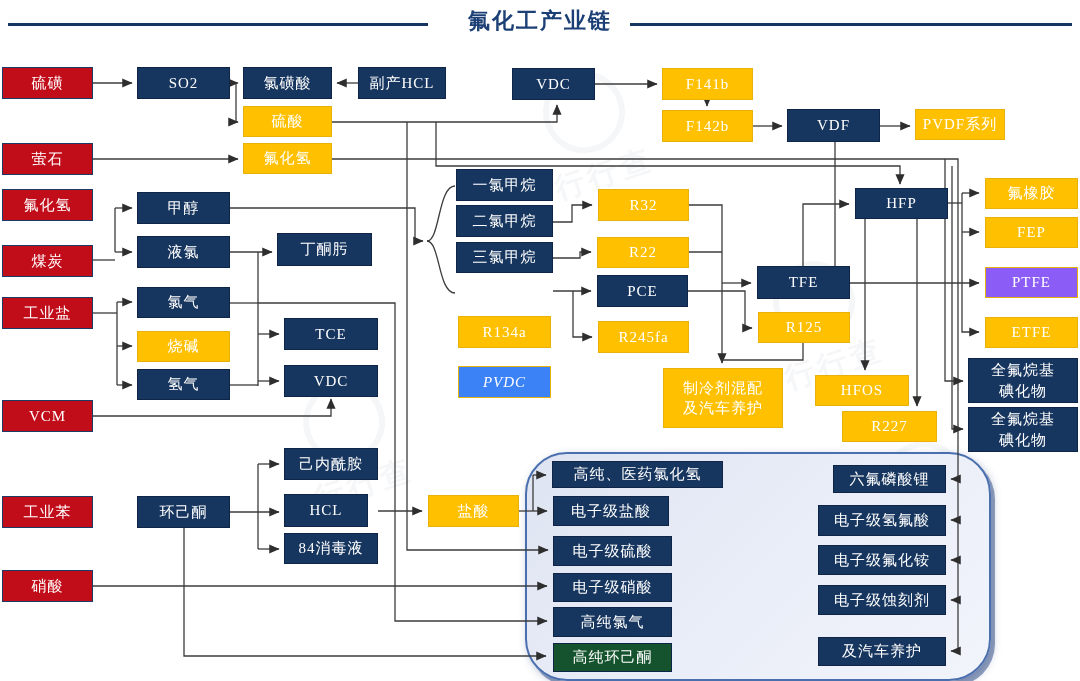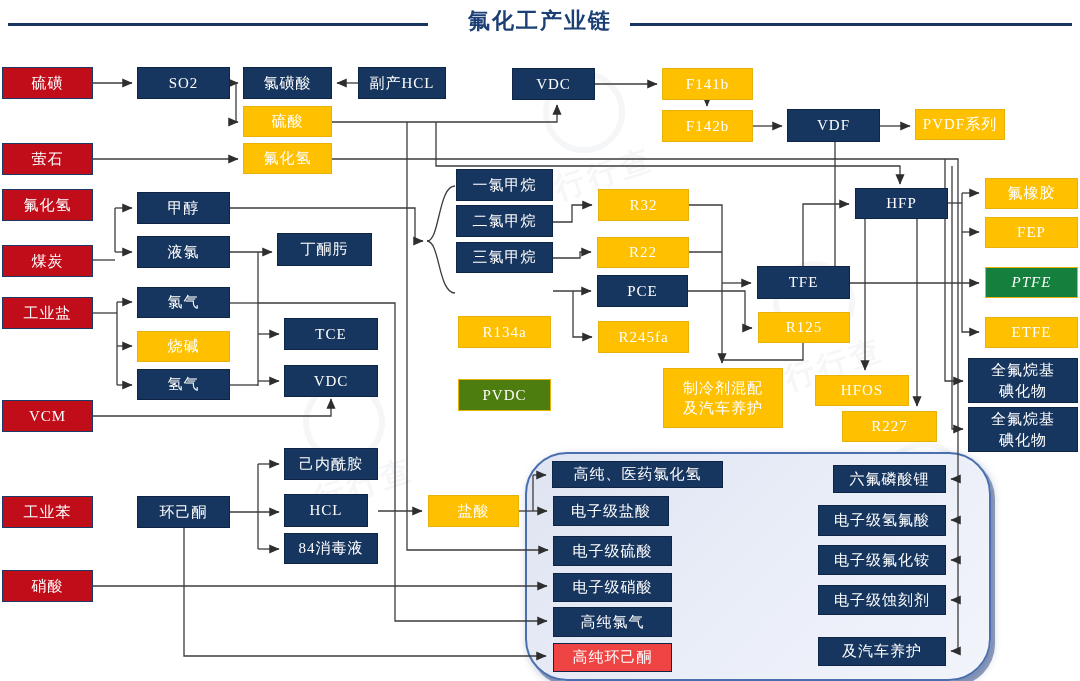--- a/index.html
+++ b/index.html
@@ -175,49 +175,49 @@
     <div class="node navy" style="left: 277px; top: 233px; width: 95px; height: 33px; background: rgb(23, 54, 95);">丁酮肟</div>
     <div class="node navy" style="left: 137px; top: 287px; width: 93px; height: 31px; background: rgb(23, 54, 95);">氯气</div>
     <div class="node yellow" style="left: 137px; top: 331px; width: 93px; height: 31px; background: rgb(255, 192, 0);">烧碱</div>
     <div class="node navy" style="left: 137px; top: 369px; width: 93px; height: 31px; background: rgb(23, 54, 95);">氢气</div>
     <div class="node navy" style="left: 284px; top: 318px; width: 94px; height: 32px; background: rgb(23, 54, 95); text-align: right;">TCE</div>
     <div class="node navy" style="left: 284px; top: 365px; width: 94px; height: 32px; background: rgb(23, 54, 95);">VDC</div>
     <div class="node navy" style="left: 456px; top: 169px; width: 97px; height: 32px; background: rgb(23, 54, 95);">一氯甲烷</div>
     <div class="node navy" style="left: 456px; top: 205px; width: 97px; height: 32px; background: rgb(23, 54, 95);">二氯甲烷</div>
     <div class="node navy" style="left: 456px; top: 242px; width: 97px; height: 31px; background: rgb(23, 54, 95);">三氯甲烷</div>
     <div class="node yellow" style="left: 458px; top: 316px; width: 93px; height: 32px; background: rgb(255, 192, 0);">R134a</div>
-    <div class="node yellow" style="left: 458px; top: 379px; width: 93px; height: 32px; background: #4d7c0f;">PVDC</div>
+    <div class="node yellow" style="left: 458px; top: 366px; width: 93px; height: 32px; background: #3b82f6; font-style: italic;">PVDC</div>
     <div class="node yellow" style="left: 598px; top: 189px; width: 91px; height: 32px; background: rgb(255, 192, 0);">R32</div>
     <div class="node yellow" style="left: 597px; top: 237px; width: 92px; height: 31px; background: rgb(255, 192, 0);">R22</div>
     <div class="node navy" style="left: 597px; top: 275px; width: 91px; height: 32px; background: rgb(23, 54, 95);">PCE</div>
     <div class="node yellow" style="left: 598px; top: 321px; width: 91px; height: 32px; background: rgb(255, 192, 0);">R245fa</div>
     <div class="node yellow" style="left: 663px; top: 368px; width: 120px; height: 60px; background: rgb(255, 192, 0);">制冷剂混配
 及汽车养护</div>
     <div class="node navy" style="left: 757px; top: 266px; width: 93px; height: 33px; background: rgb(23, 54, 95);">TFE</div>
     <div class="node yellow" style="left: 758px; top: 312px; width: 92px; height: 31px; background: rgb(255, 192, 0);">R125</div>
     <div class="node navy" style="left: 855px; top: 188px; width: 93px; height: 31px; background: rgb(23, 54, 95);">HFP</div>
     <div class="node yellow" style="left: 815px; top: 375px; width: 94px; height: 31px; background: rgb(255, 192, 0);">HFOS</div>
     <div class="node yellow" style="left: 842px; top: 411px; width: 95px; height: 31px; background: rgb(255, 192, 0);">R227</div>
     <div class="node yellow" style="left: 985px; top: 178px; width: 93px; height: 31px; background: rgb(255, 192, 0);">氟橡胶</div>
     <div class="node yellow" style="left: 985px; top: 217px; width: 93px; height: 31px; background: rgb(255, 192, 0);">FEP</div>
-    <div class="node yellow" style="left: 985px; top: 267px; width: 93px; height: 31px; background: #15803d; font-style: italic;">PTFE</div>
+    <div class="node yellow" style="left: 985px; top: 267px; width: 93px; height: 31px; background: #8b5cf6;">PTFE</div>
     <div class="node yellow" style="left: 985px; top: 317px; width: 93px; height: 31px; background: rgb(255, 192, 0);">ETFE</div>
     <div class="node navy" style="left: 968px; top: 358px; width: 110px; height: 45px; background: rgb(23, 54, 95);">全氟烷基
 碘化物</div>
     <div class="node navy" style="left: 968px; top: 407px; width: 110px; height: 45px; background: rgb(23, 54, 95);">全氟烷基
 碘化物</div>
     <div class="node navy" style="left: 137px; top: 496px; width: 93px; height: 32px; background: rgb(23, 54, 95);">环己酮</div>
     <div class="node navy" style="left: 284px; top: 448px; width: 94px; height: 32px; background: rgb(23, 54, 95);">己内酰胺</div>
     <div class="node navy" style="left: 284px; top: 494px; width: 84px; height: 33px; background: rgb(23, 54, 95);">HCL</div>
     <div class="node navy" style="left: 284px; top: 533px; width: 94px; height: 31px; background: rgb(23, 54, 95);">84消毒液</div>
     <div class="node yellow" style="left: 428px; top: 495px; width: 91px; height: 32px; background: rgb(255, 192, 0);">盐酸</div>
     <div class="node navy" style="left: 552px; top: 461px; width: 171px; height: 27px; background: rgb(23, 54, 95);">高纯、医药氯化氢</div>
     <div class="node navy" style="left: 553px; top: 496px; width: 116px; height: 30px; background: rgb(23, 54, 95);">电子级盐酸</div>
     <div class="node navy" style="left: 553px; top: 536px; width: 119px; height: 30px; background: rgb(23, 54, 95);">电子级硫酸</div>
     <div class="node navy" style="left: 553px; top: 573px; width: 119px; height: 29px; background: rgb(23, 54, 95);">电子级硝酸</div>
     <div class="node navy" style="left: 553px; top: 607px; width: 119px; height: 30px; background: rgb(23, 54, 95);">高纯氯气</div>
-    <div class="node navy" style="left: 553px; top: 643px; width: 119px; height: 29px; background: #ef4444;">高纯环己酮</div>
+    <div class="node navy" style="left: 553px; top: 643px; width: 119px; height: 29px; background: #14532d;">高纯环己酮</div>
     <div class="node navy" style="left: 833px; top: 465px; width: 113px; height: 28px; background: rgb(23, 54, 95);">六氟磷酸锂</div>
     <div class="node navy" style="left: 818px; top: 505px; width: 128px; height: 31px; background: rgb(23, 54, 95);">电子级氢氟酸</div>
     <div class="node navy" style="left: 818px; top: 545px; width: 128px; height: 30px; background: rgb(23, 54, 95);">电子级氟化铵</div>
     <div class="node navy" style="left: 818px; top: 585px; width: 128px; height: 30px; background: rgb(23, 54, 95);">电子级蚀刻剂</div>
     <div class="node navy" style="left: 818px; top: 637px; width: 128px; height: 29px; background: rgb(23, 54, 95);">及汽车养护</div>
   </div>
 
 </body></html>

